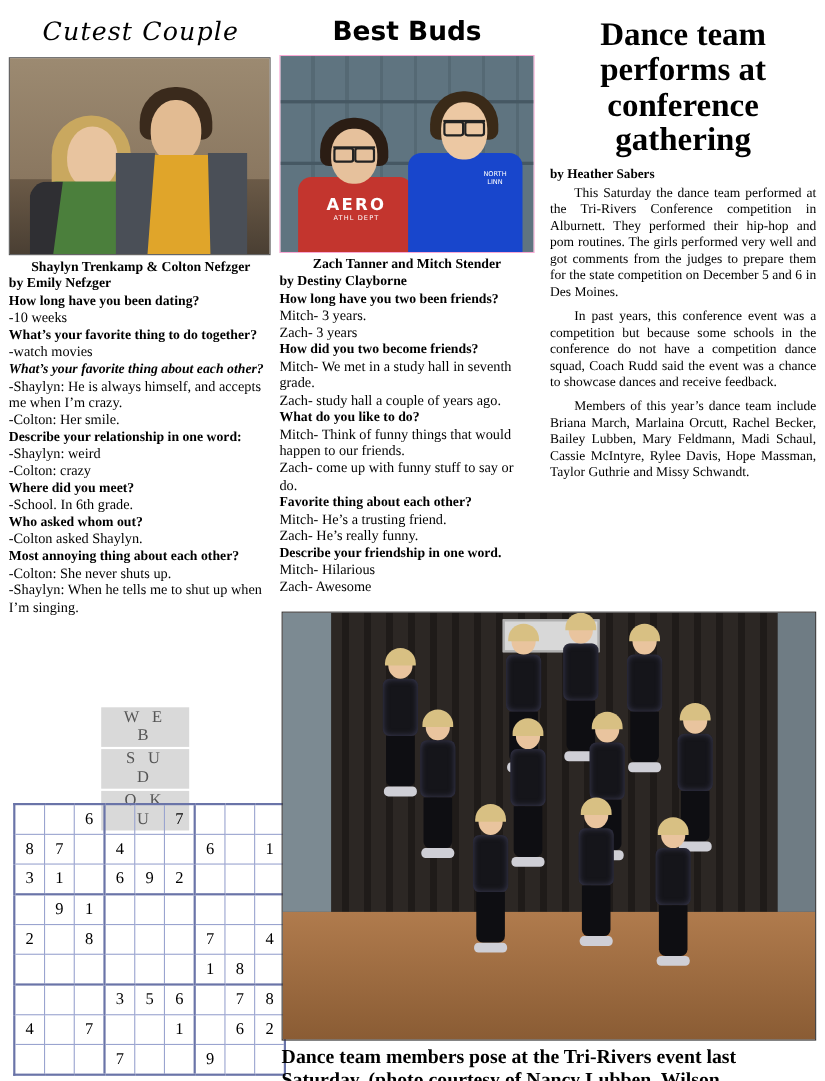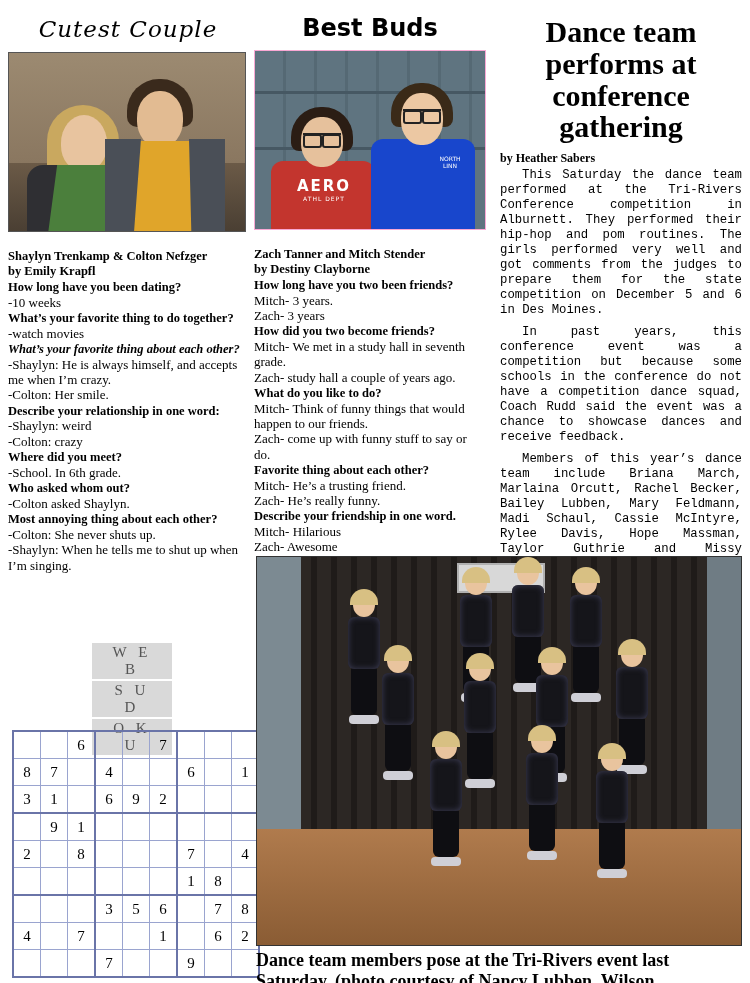--- a/index.html
+++ b/index.html
@@ -40,22 +40,22 @@
     width: 238px;
     height: 180px;
     position: relative;
     overflow: hidden;
     border: 1px solid #555;
     box-sizing: border-box;
   }
   .caption-name {
     font-weight: bold;
     font-size: 12.5px;
-    text-align: left;
-    margin-top: 17px;
+    text-align: center;
+    margin-top: 3px;
     line-height: 1.15;
   }
   .byline {
     font-weight: bold;
     font-size: 12.5px;
     margin-top: 1px;
     line-height: 1.15;
   }
   .q {
     font-weight: bold;
@@ -116,21 +116,20 @@
     font-weight: bold;
     font-size: 12px;
     margin-bottom: 2px;
   }
   .story p {
     font-size: 12.3px;
     line-height: 1.22;
     text-align: justify;
     margin: 0 0 7px 0;
     text-indent: 22px;
-    font-family: Liberation Mono, monospace;
   }
 
   
   .websudoku {
     position: absolute;
     left: 92px;
     top: 643px;
     width: 80px;
   }
   .ws-row {
@@ -315,21 +314,21 @@
       <div class="p1-girl-face"></div>
       <div class="p1-girl-body"></div>
       <div class="p1-girl-jacket"></div>
       <div class="p1-boy-hair"></div>
       <div class="p1-boy-face"></div>
       <div class="p1-boy-shirt"></div>
       <div class="p1-boy-jacket"></div>
     </div>
 
     <div class="caption-name">Shaylyn Trenkamp &amp; Colton Nefzger</div>
-    <div class="byline">by Emily Krapfl</div>
+    <div class="byline">by Emily Nefzger</div>
 
     <div>
       <div class="q">How long have you been dating?</div>
       <div class="a">-10 weeks</div>
       <div class="q">What’s your favorite thing to do together?</div>
       <div class="a">-watch movies</div>
       <div class="q ital">What’s your favorite thing about each other?</div>
       <div class="a">-Shaylyn:  He is always himself, and accepts me when I’m crazy.</div>
       <div class="a">-Colton:  Her smile.</div>
       <div class="q">Describe your relationship in one word:</div>

